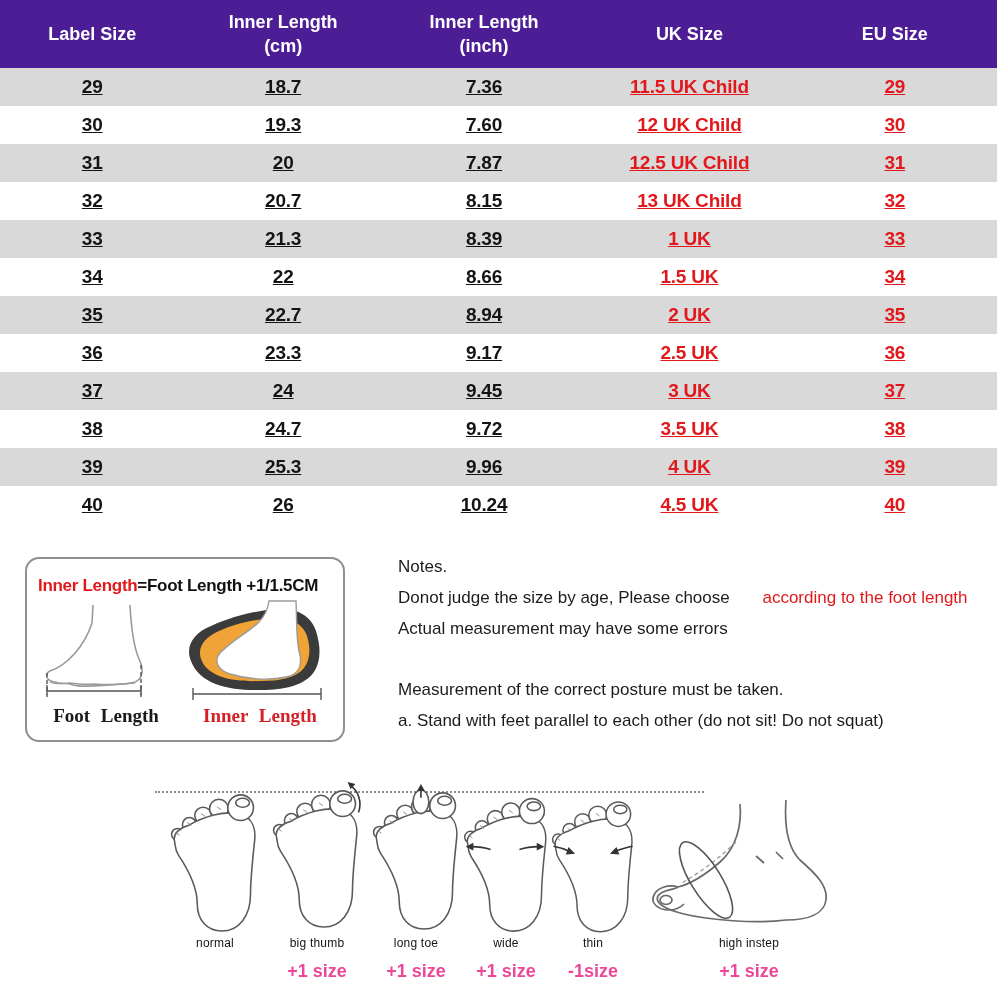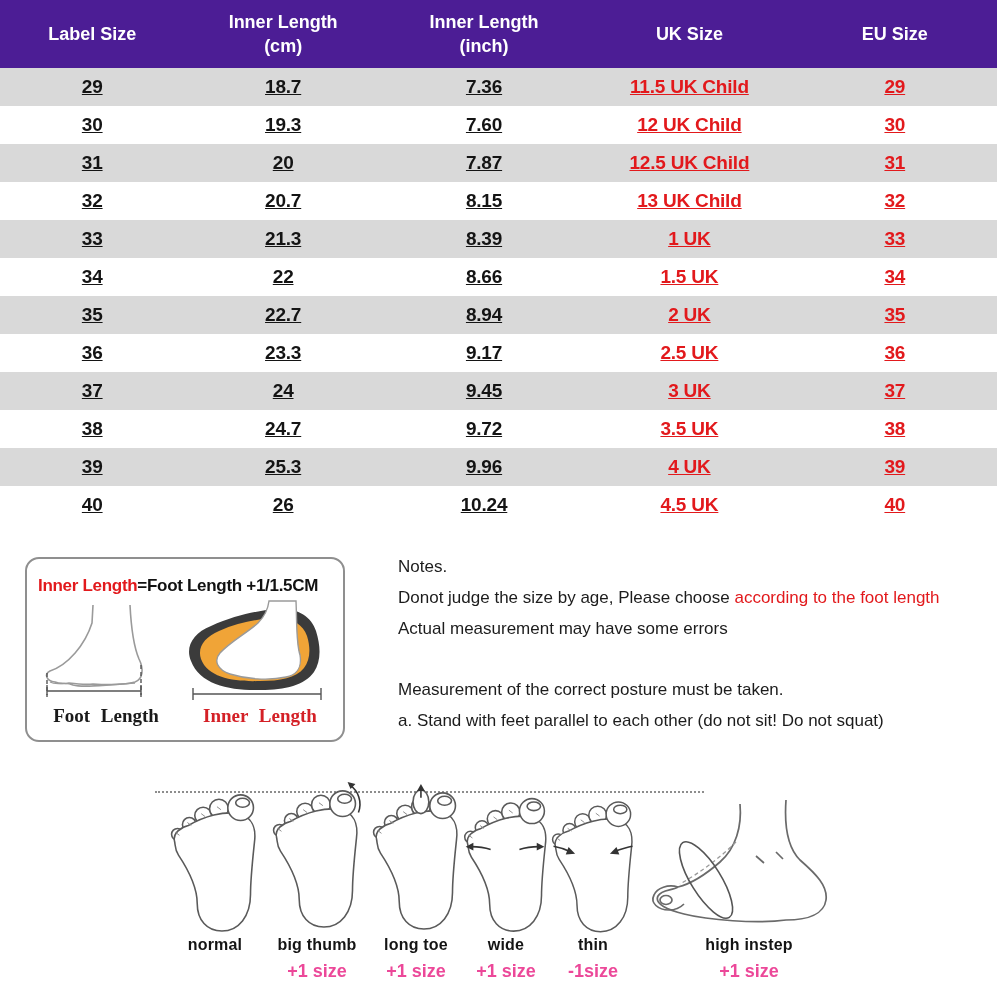--- a/index.html
+++ b/index.html
@@ -38,33 +38,33 @@
     position:absolute;top:146px;width:150px;text-align:center;
     font-family:"Liberation Serif","DejaVu Serif",serif;font-weight:bold;font-size:19px;color:#1a1a1a;
     word-spacing:6px;
   }
   .fig-label.left{left:4px;}
   .fig-label.right{left:158px;color:#d42026;}
   
   .notes{position:absolute;left:398px;top:551px;width:592px;font-size:17px;color:#1c1c1c;}
   .notes p{margin:0;line-height:31px;white-space:nowrap;}
   .notes p.gap{margin-top:30px;}
-  .notes .red{color:#e2191c;}
+  .notes .red{color:#e2191c;margin-left:28px;}
   
   .dotted-line{position:absolute;left:155px;top:791px;width:549px;border-top:2px dotted #8d8d8d;}
   .foot-type{position:absolute;text-align:center;}
   .ft1{left:164px;top:786px;width:102px;}
   .ft2{left:266px;top:782px;width:102px;}
   .ft3{left:366px;top:784px;width:100px;}
   .ft4{left:458px;top:788px;width:96px;}
   .ft5{left:546px;top:790px;width:94px;}
   .ft6{left:636px;top:796px;width:226px;}
   .foot-type .ft-label{
     position:absolute;left:0;width:100%;text-align:center;
-    font-size:16px;font-weight:bold;color:#141414;letter-spacing:0.2px;white-space:nowrap;
+    font-size:12px;font-weight:normal;color:#141414;letter-spacing:0.2px;white-space:nowrap;
   }
   .foot-type .ft-size{
     position:absolute;left:0;width:100%;
     font-size:18px;font-weight:bold;color:#ec4899;white-space:nowrap;
   }
   .ft1 .ft-label{top:150px;} .ft1 .ft-size{top:175px;}
   .ft2 .ft-label{top:154px;} .ft2 .ft-size{top:179px;}
   .ft3 .ft-label{top:152px;} .ft3 .ft-size{top:177px;}
   .ft4 .ft-label{top:148px;} .ft4 .ft-size{top:173px;}
   .ft5 .ft-label{top:146px;} .ft5 .ft-size{top:171px;}

